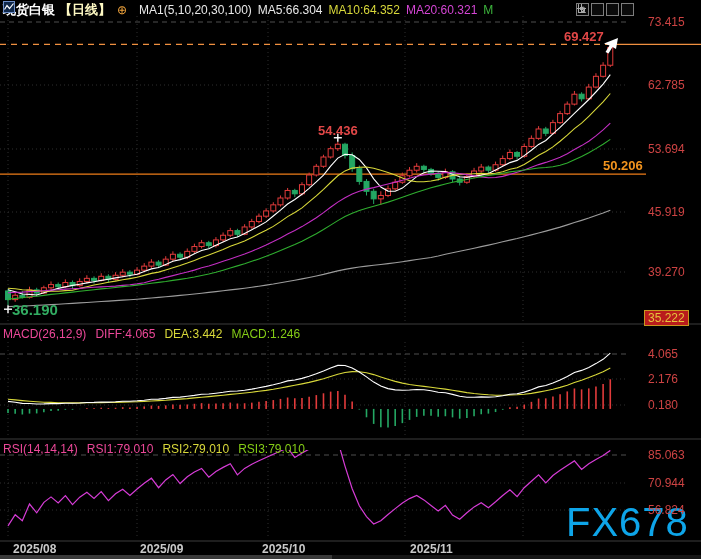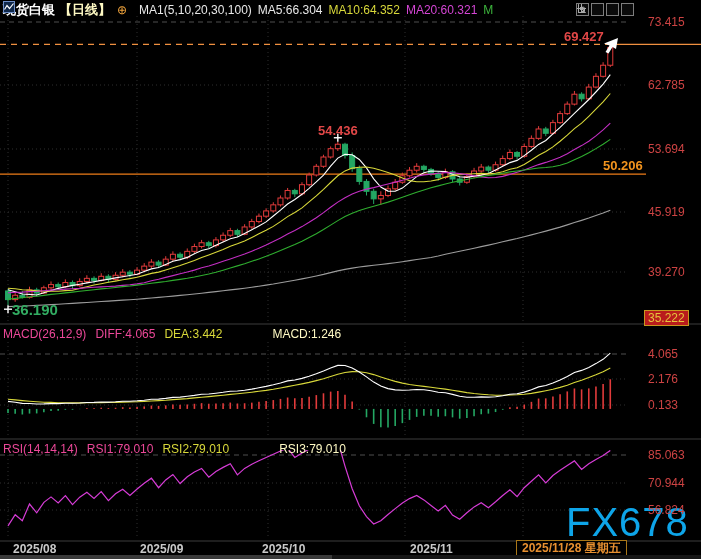--- a/index.html
+++ b/index.html
@@ -20,21 +20,21 @@
   .tico{width:13px;height:13px;border:1px solid #7d7d7d;display:flex;align-items:center;
         justify-content:center;background:#0a0a0a;}
   .axlbl{position:absolute;left:648px;color:#cd4343;font-size:12px;z-index:4;}
   .ann{position:absolute;font-size:13px;font-weight:bold;z-index:4;white-space:nowrap;}
   .red{color:#e14747;}
   .grn{color:#32ad62;}
   .orange{color:#f2941e;}
   .minbox{position:absolute;left:644px;top:310px;border:1px solid #c9971f;color:#e6c43c;
           font-size:12px;padding:0 3px;background:#b91c1c;z-index:4;}
   .subhdr{position:absolute;left:3px;display:flex;gap:9px;font-size:12px;white-space:nowrap;z-index:5;}
-  .w{color:#ec4899;} .y{color:#d8d83a;} .m{color:#fef9c3;margin-left:41px;}
+  .w{color:#ec4899;} .y{color:#d8d83a;} .m{color:#84cc16;}
   .dlabel{position:absolute;top:542px;color:#c9c9c9;font-size:12px;font-weight:bold;z-index:5;}
   .dcur{position:absolute;left:516px;top:540px;border:1px solid #a97718;color:#e89030;
         font-size:12px;font-weight:bold;padding:0 5px;line-height:15px;z-index:5;background:#000;}
   .wmark{position:absolute;left:566px;top:500px;font-size:40px;color:#0ea5e9;letter-spacing:1px;
          z-index:3;text-align:center;}
   .sbar{position:absolute;left:0;top:555px;width:701px;height:4px;background:#161616;z-index:6;}
   .sthumb{position:absolute;left:0;top:0;width:332px;height:4px;background:#3a3a3a;}
 </style>
 </head>
 <body>
@@ -426,36 +426,35 @@
   <div class="ann orange" style="left:603px;top:158px">50.206</div>
 
   <div class="subhdr" style="top:327px">
     <span class="w">MACD(26,12,9)</span>
     <span class="w">DIFF:4.065</span>
     <span class="y">DEA:3.442</span>
     <span class="m">MACD:1.246</span>
   </div>
   <div class="axlbl" style="top:347px">4.065</div>
   <div class="axlbl" style="top:372px">2.176</div>
-  <div class="axlbl" style="top:398px">0.133</div>
+  <div class="axlbl" style="top:398px">0.180</div>
 
   <div class="subhdr" style="top:442px">
     <span class="w">RSI(14,14,14)</span>
     <span class="w">RSI1:79.010</span>
     <span class="y">RSI2:79.010</span>
     <span class="m">RSI3:79.010</span>
   </div>
   <div class="axlbl" style="top:448px">85.063</div>
   <div class="axlbl" style="top:476px">70.944</div>
   <div class="axlbl" style="top:503px">56.824</div>
 
   <div class="dlabel" style="left:13px">2025/08</div>
   <div class="dlabel" style="left:140px">2025/09</div>
   <div class="dlabel" style="left:262px">2025/10</div>
   <div class="dlabel" style="left:410px">2025/11</div>
-  <div class="dcur">2025/11/28 星期五</div>
 
   <div class="wmark">FX678</div>
 
   <div class="sbar">
     <div class="sthumb"></div>
   </div>
 </div>
 
 </body></html>

